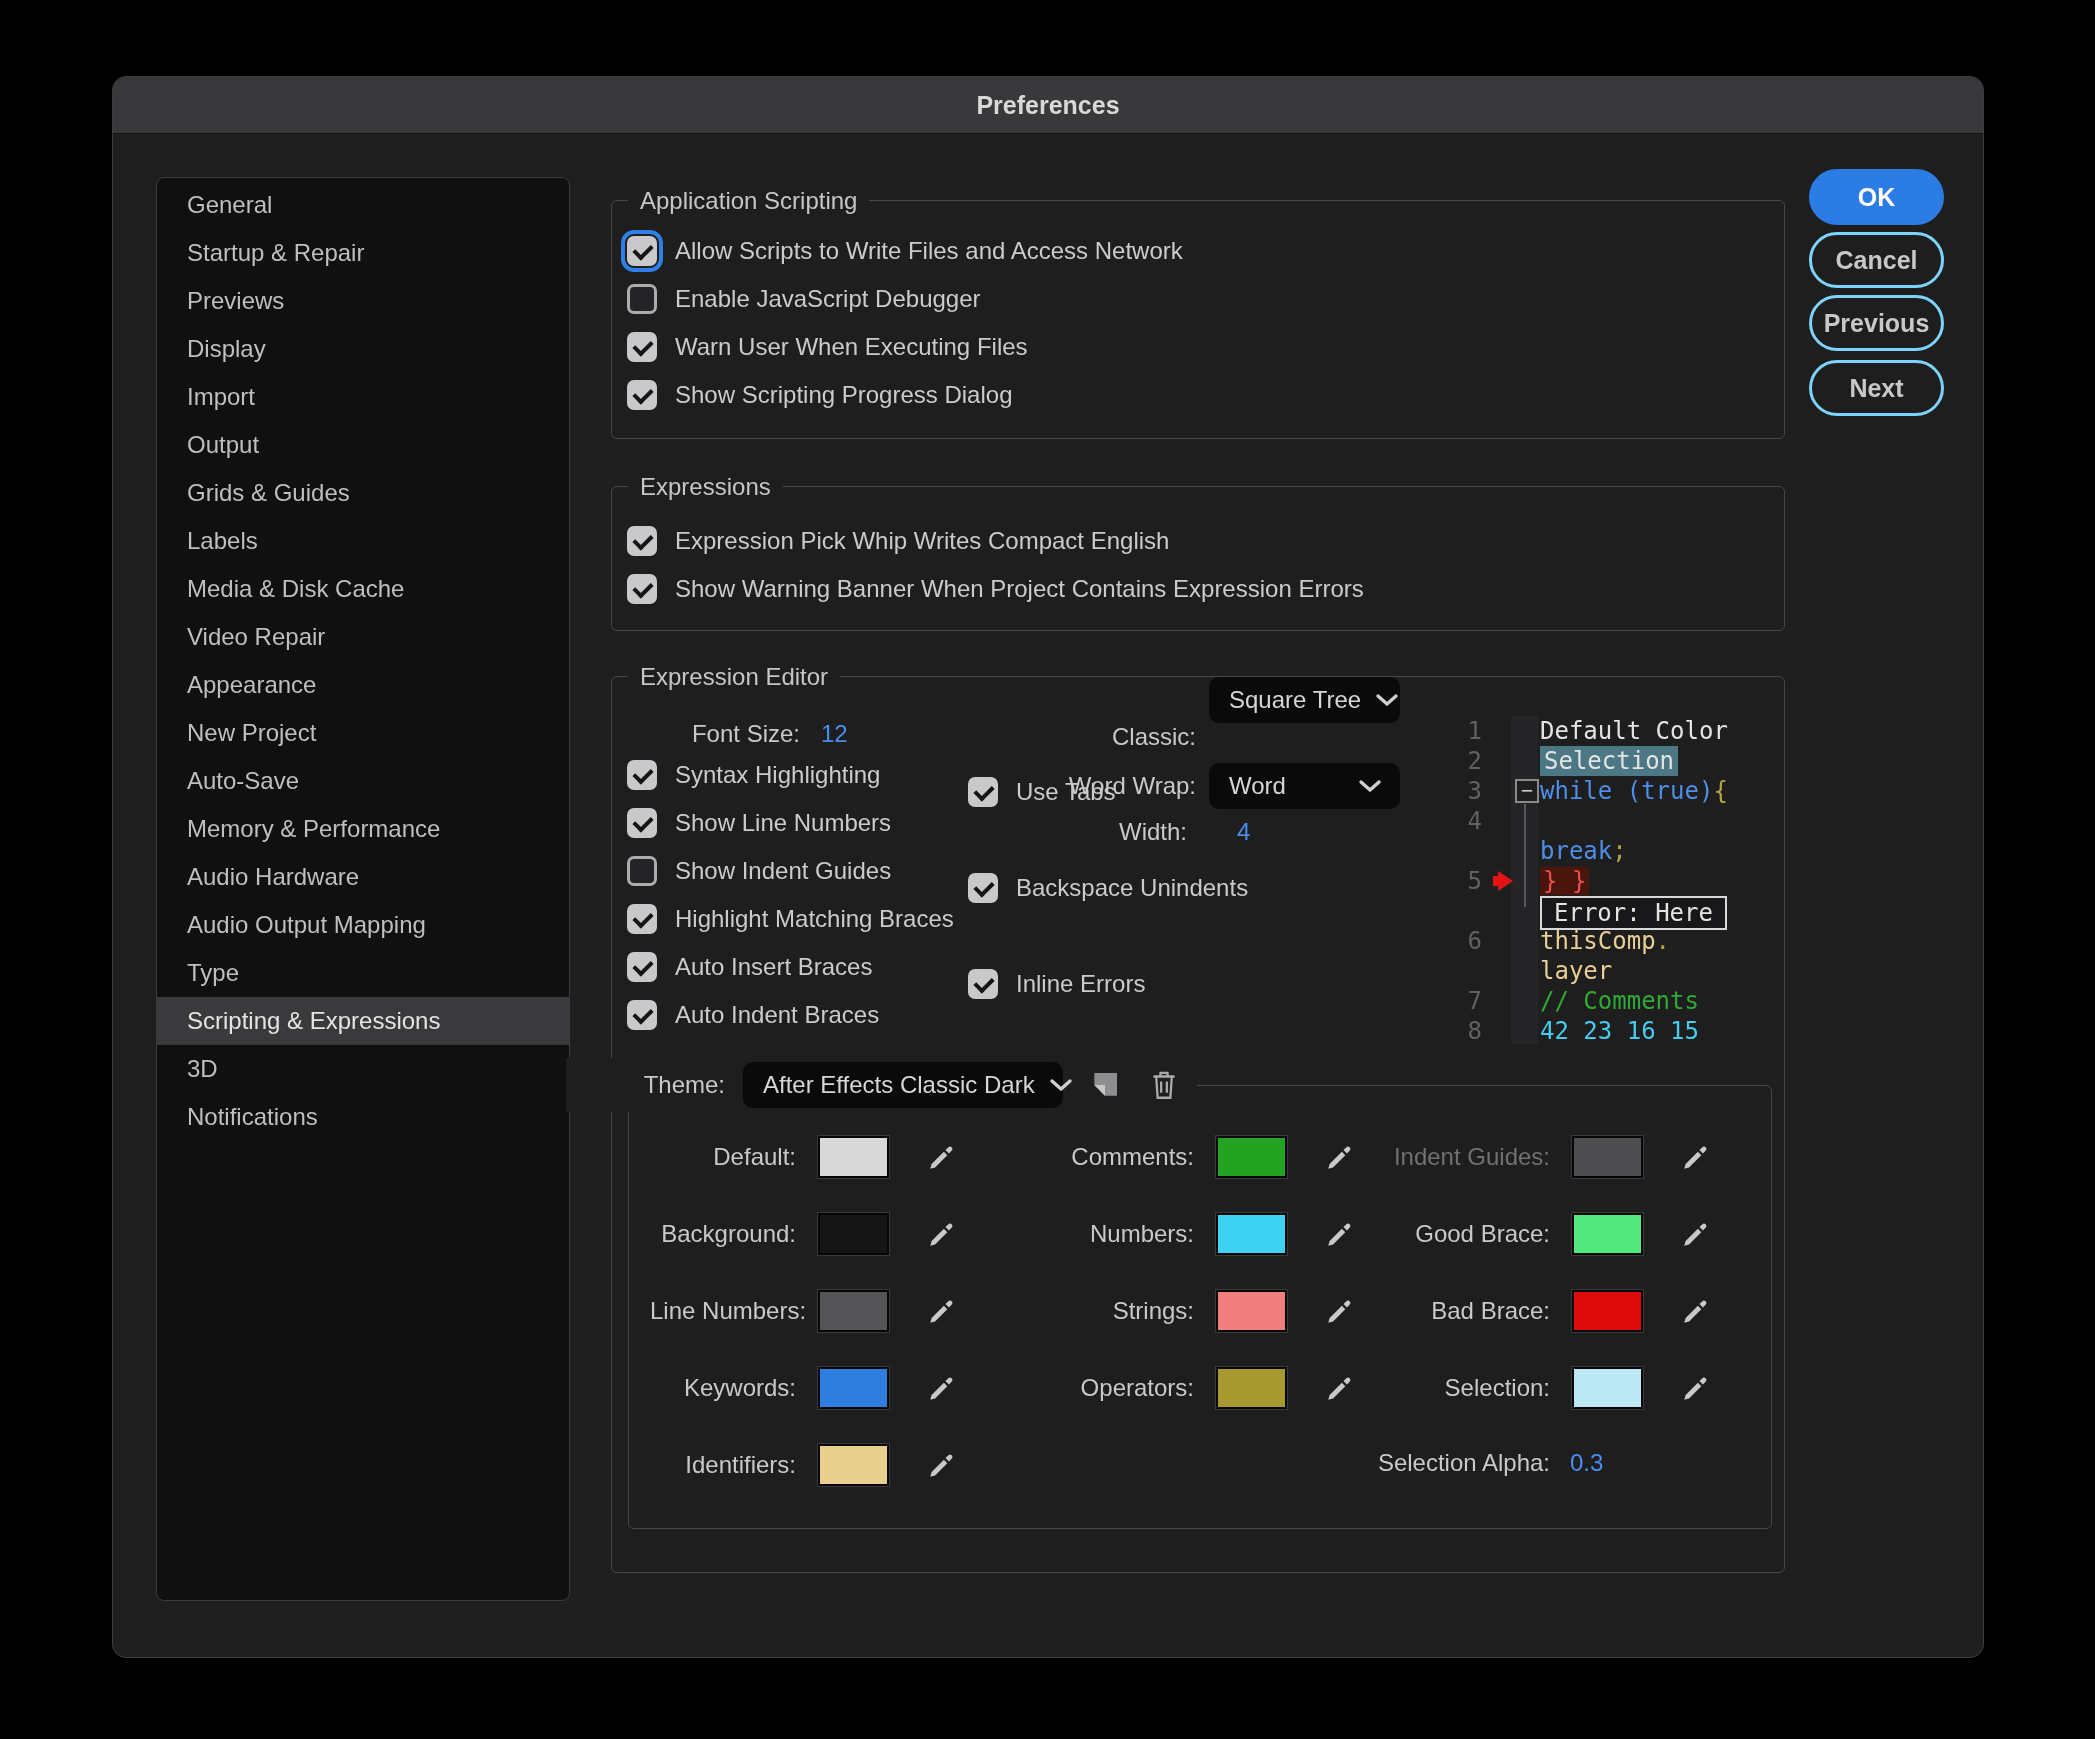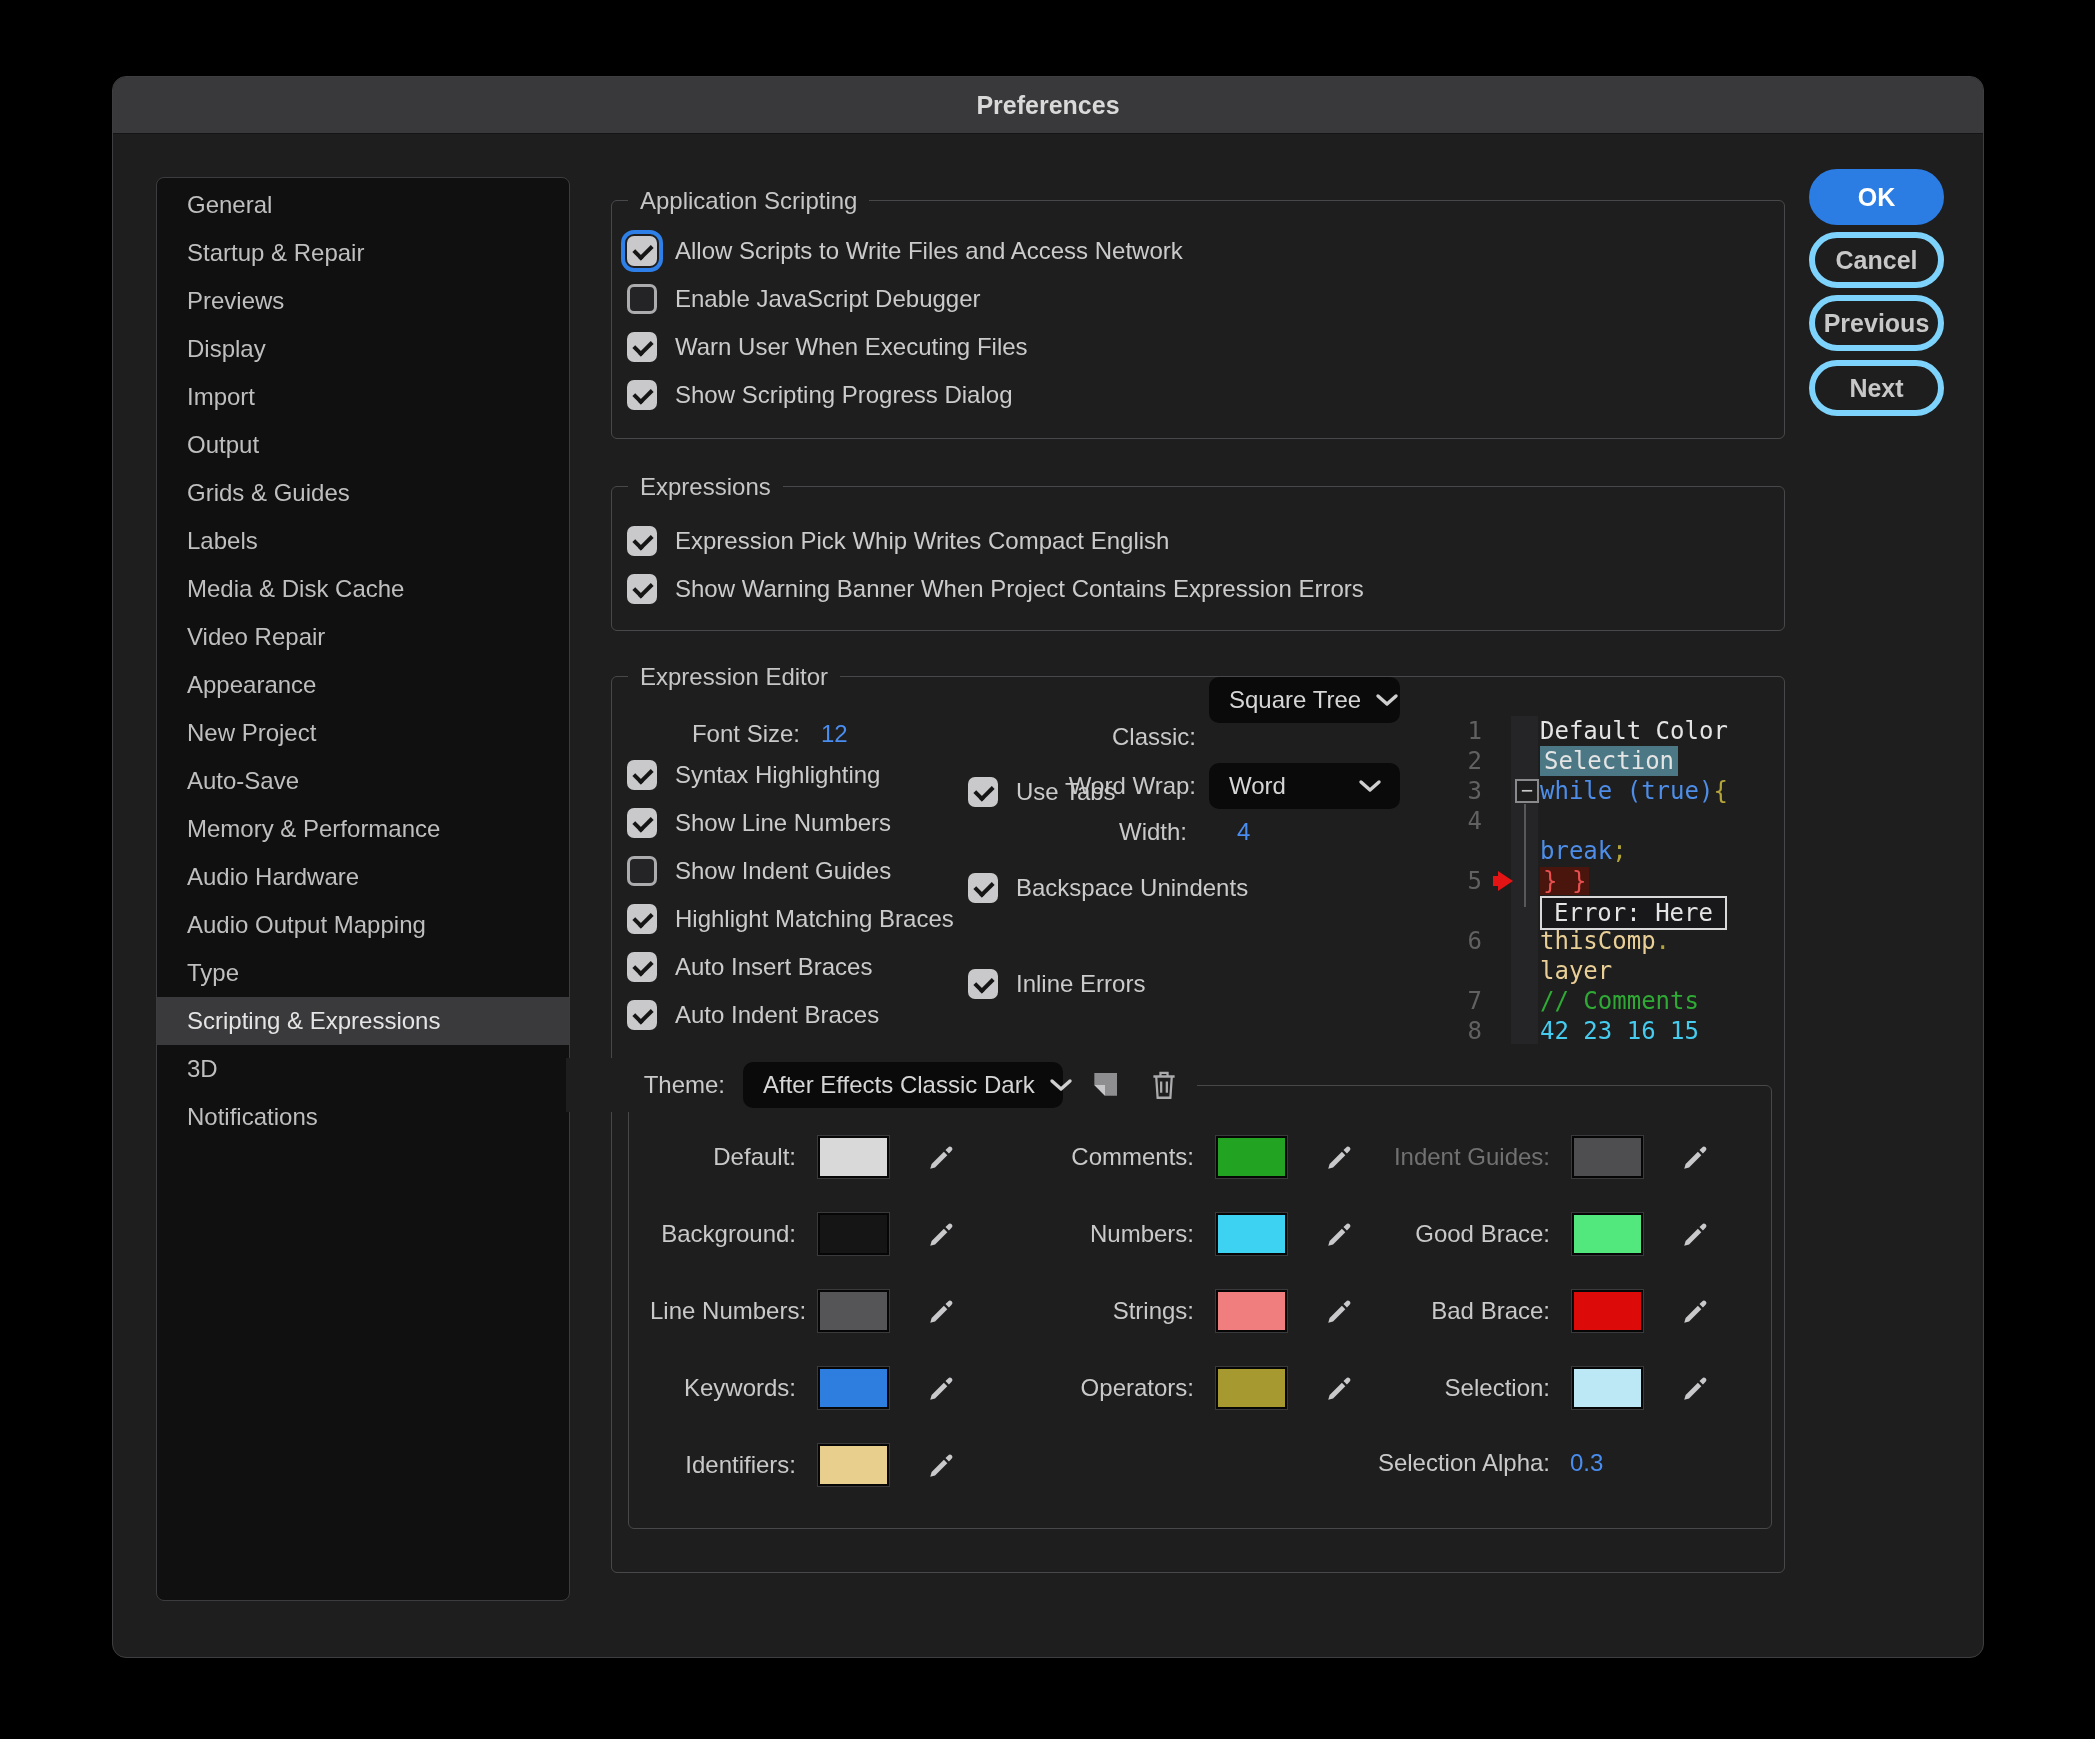--- a/index.html
+++ b/index.html
@@ -93,21 +93,21 @@
   
   .ccol { position:absolute; display:flex; flex-direction:column; }
   .crow { height:77px; display:flex; align-items:center; }
   .clabel { text-align:right; margin-right:22px; font-size:24px; color:#C9C9C9; white-space:nowrap; }
   .swatch { width:71px; height:42px; border:2px solid #060606; box-shadow:0 0 0 1px #3A3A3C; flex:none; }
   .dropper { margin-left:37px; display:flex; }
   .alpha-val { font-size:24px; margin-left:20px; }
   
   .btn {
     position:absolute; left:1696px; width:135px; height:56px; border-radius:28px;
-    border:6px solid #7dd3fc; display:flex; align-items:center; justify-content:center;
+    border:3px solid #7dd3fc; display:flex; align-items:center; justify-content:center;
     font-size:25px; font-weight:bold; color:#C8C8C8; background:transparent; cursor:default;
   }
   .btn.primary { background:#2B7CE3; border-color:#2B7CE3; color:#FFFFFF; }
 </style>
 </head>
 <body>
 
 <div id="dialog">
 
   <div class="titlebar">

